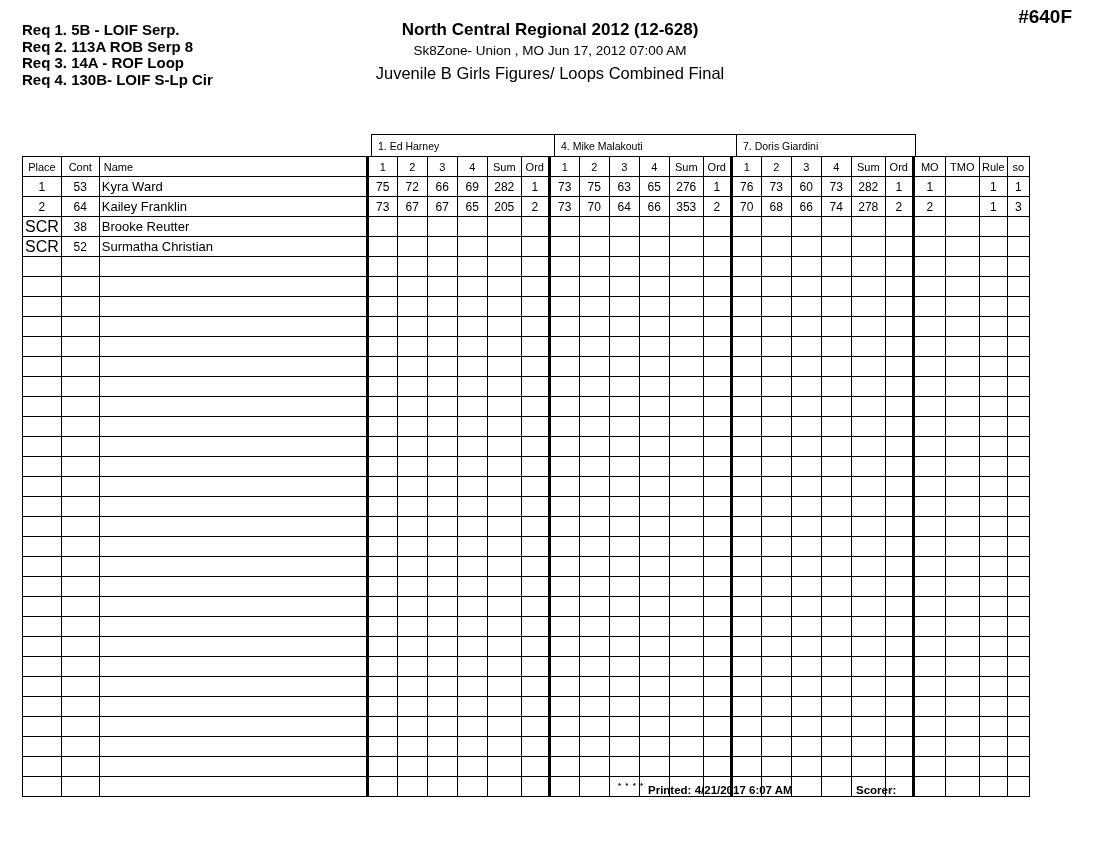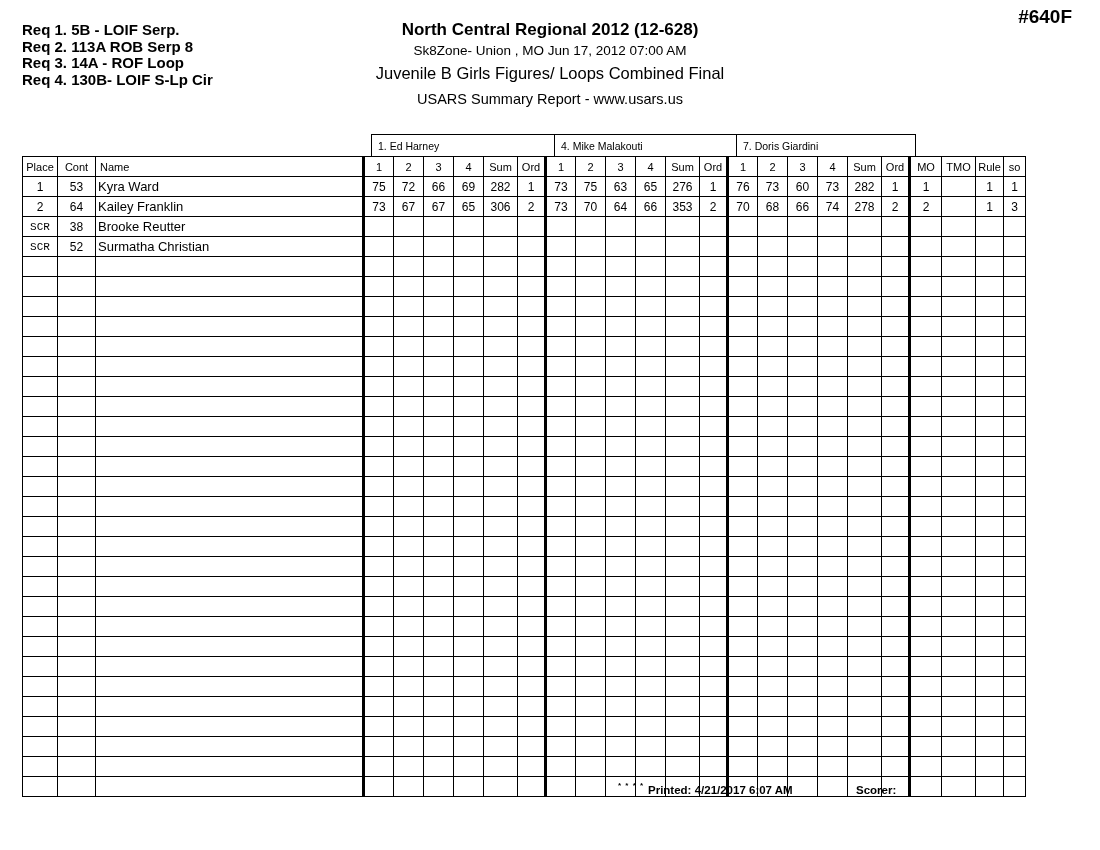--- a/index.html
+++ b/index.html
@@ -122,21 +122,21 @@
   .c-mo     { width: 32px;  text-align: center; }
   .c-tmo    { width: 34px;  text-align: center; }
   .c-rule   { width: 28px;  text-align: center; }
   .c-so     { width: 22px;  text-align: center; }
 
   
   .sep-left  { border-left: 3px solid #000 !important; }
   .sep-right { border-right: 3px solid #000 !important; }
 
   .row-place { font-weight: bold; text-align: center; }
-  .row-scr   { font-weight: bold; text-align: center; font-size: 11px; font-family: Liberation Mono, monospace; }
+  .row-scr   { font-weight: bold; text-align: left; font-size: 16px; }
 
   
   .footer {
     position: absolute;
     left: 0;
     top: 782px;
     width: 1100px;
     font-size: 11.5px;
     font-weight: bold;
   }
@@ -165,21 +165,20 @@
   <div>Req 1.  5B - LOIF Serp.</div>
   <div>Req 2.  113A ROB Serp 8</div>
   <div>Req 3.  14A - ROF Loop</div>
   <div>Req 4.  130B- LOIF S-Lp Cir</div>
 </div>
 
 <div class="header-center">
   <div class="header-title">North Central Regional 2012 (12-628)</div>
   <div class="header-venue">Sk8Zone- Union , MO  Jun 17, 2012  07:00 AM</div>
   <div class="header-event">Juvenile B Girls Figures/ Loops Combined Final</div>
-  <div class="header-sub">USARS Summary Report - www.usars.us</div>
 </div>
 <div class="report-code">#640F</div>
 
 <div class="judge-band">
   <div class="judge-cell j1" style="left:0px; width:182px;">1.   Ed Harney</div>
   <div class="judge-cell j2" style="left:182px; width:182px;">4.   Mike Malakouti</div>
   <div class="judge-cell j3" style="left:364px; width:181px;">7.   Doris Giardini</div>
 </div>
 
 <table class="grid">
@@ -243,21 +242,21 @@
         <td class="c-so">1</td>
       </tr>
       <tr>
         <td class="c-place row-place">2</td>
         <td class="c-cont">64</td>
         <td class="c-name">Kailey Franklin</td>
         <td class="c-score sep-left">73</td>
         <td class="c-score">67</td>
         <td class="c-score">67</td>
         <td class="c-score">65</td>
-        <td class="c-sum">306</td>
+        <td class="c-sum">205</td>
         <td class="c-ord sep-right">2</td>
         <td class="c-score">73</td>
         <td class="c-score">70</td>
         <td class="c-score">64</td>
         <td class="c-score">66</td>
         <td class="c-sum">353</td>
         <td class="c-ord sep-right">2</td>
         <td class="c-score">70</td>
         <td class="c-score">68</td>
         <td class="c-score">66</td>

